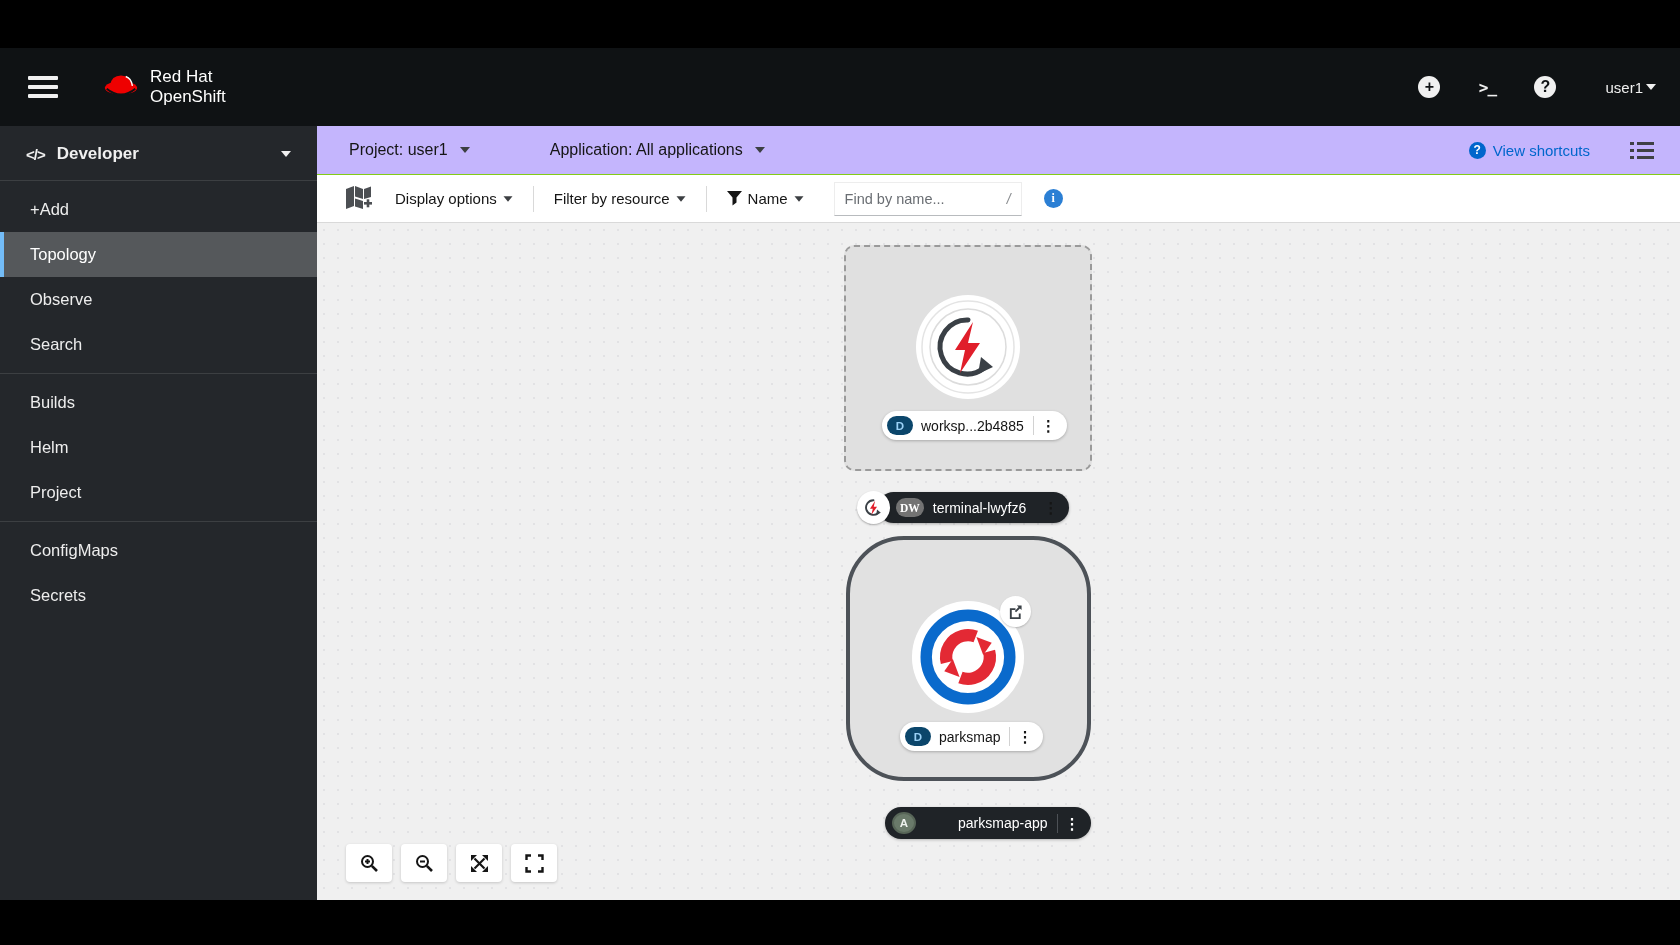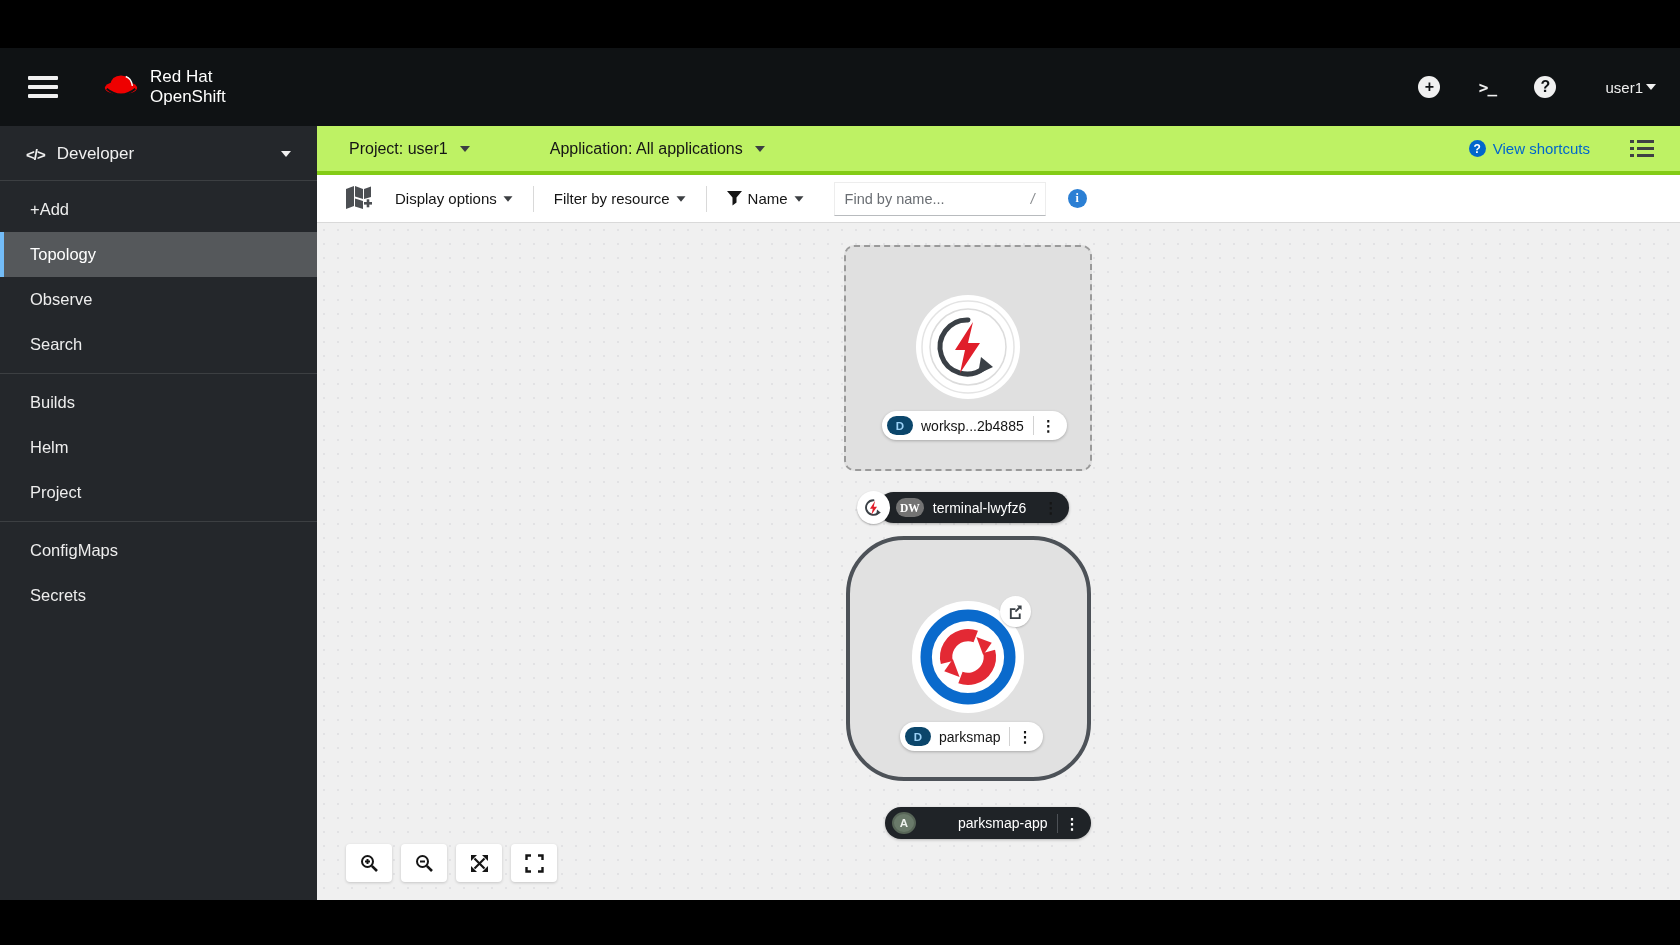--- a/index.html
+++ b/index.html
@@ -25,47 +25,47 @@
   .user-menu { color:#f0f0f0; font-size:15px; display:flex; align-items:center; gap:3px; margin-left:14px; cursor:pointer; }
   .caret { width:0; height:0; border-left:5px solid transparent; border-right:5px solid transparent; border-top:6px solid currentColor; display:inline-block; }
 
   
   .app-body { display:flex; height:774px; }
 
   
   .sidebar { width:317px; background:#24272b; color:#f0f0f0; display:flex; flex-direction:column; flex-shrink:0; }
   .perspective { display:flex; align-items:center; padding:18px 26px 16px 26px; border-bottom:1px solid #3c3f42; cursor:pointer; }
   .perspective .code-glyph { font-weight:bold; font-size:15px; margin-right:12px; letter-spacing:-1px; }
-  .perspective .p-label { font-size:17px; }
+  .perspective .p-label { font-size:17px;font-weight:bold; }
   .perspective .caret { margin-left:auto; color:#f0f0f0; }
   .nav-group { padding:6px 0; }
   .nav-group + .nav-group { border-top:1px solid #3c3f42; }
   .nav-item { padding:13px 26px; font-size:16.5px; color:#ededed; cursor:pointer; border-left:4px solid transparent; }
   .nav-item.selected { background:#55585b; border-left:4px solid #73bcf7; color:#fff; }
 
   
   .content { flex:1; display:flex; flex-direction:column; background:#fff; min-width:0; }
 
-  .context-bar { height:49px; background:#bef264; border-bottom:4px solid #84cc16; display:flex; align-items:center; padding:0 26px 0 32px; }
+  .context-bar { height:49px; background:#c4b5fd; border-bottom:1px solid #84cc16; display:flex; align-items:center; padding:0 26px 0 32px; }
   .ctx-item { display:flex; align-items:center; gap:12px; font-size:16px; color:#151515; cursor:pointer; }
   .ctx-item .caret { color:#3c3f42; }
   .ctx-item + .ctx-item { margin-left:80px; }
   .ctx-right { margin-left:auto; display:flex; align-items:center; gap:40px; }
   .shortcuts-link { display:flex; align-items:center; gap:7px; color:#0066cc; font-size:15px; cursor:pointer; }
   .q-disc { width:17px; height:17px; border-radius:50%; background:#0066cc; color:#fff; font-size:12px; font-weight:bold;
             display:flex; align-items:center; justify-content:center; }
   .list-toggle { cursor:pointer; display:flex; align-items:center; }
 
   .topo-toolbar { height:48px; background:#fff; border-bottom:1px solid #d9d9d9; display:flex; align-items:center; padding:0 16px 0 26px; }
   .tb-group { display:flex; align-items:center; gap:6px; font-size:15px; color:#151515; cursor:pointer; padding:0 20px; }
   .tb-sep { width:1px; height:26px; background:#d9d9d9; }
   .tb-group .caret { color:#3c3f42; transform:scale(.9); }
   .guide-btn { cursor:pointer; display:flex; align-items:center; margin-right:2px; }
   .find-input-wrap { display:flex; align-items:center; border:1px solid #ededed; border-bottom:1px solid #b8bbbe; background:#fff;
-                     height:34px; width:212px; margin-left:10px; padding:0 10px; }
+                     height:34px; width:188px; margin-left:10px; padding:0 10px; }
   .find-input-wrap input { border:none; outline:none; flex:1; font-size:14.5px; color:#151515; min-width:0;
                            font-family:"Liberation Sans", sans-serif; }
   .find-input-wrap input::placeholder { color:#6a6e73; }
   .slash-hint { color:#8a8d90; font-size:14px; font-style:italic; }
   .info-disc { width:19px; height:19px; border-radius:50%; background:#2b7fd4; color:#fff; font-size:12px; font-weight:bold;
                display:flex; align-items:center; justify-content:center; margin-left:22px; cursor:pointer; font-family:"Liberation Serif", serif; }
 
   
   .canvas { position:relative; flex:1; background:#f0f0f0;
             background-image:radial-gradient(#e2e2e4 1px, transparent 1px); background-size:14px 14px; overflow:hidden; }

